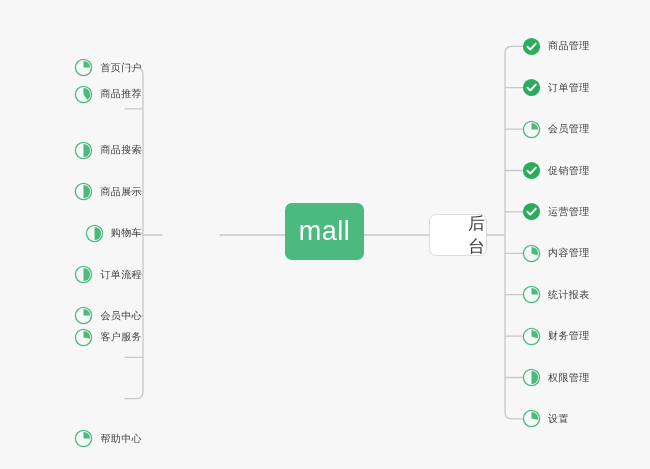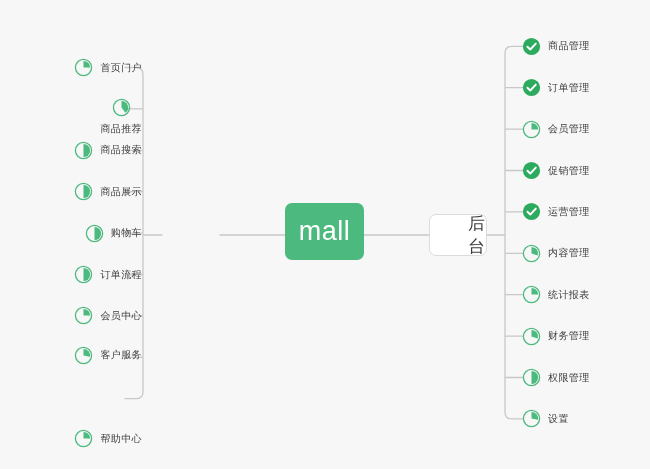--- a/index.html
+++ b/index.html
@@ -73,21 +73,21 @@
   <div id="left-rows">
       <div class="row left" style="top: 54.5px;">
         <span>
           <svg class="ico" viewBox="0 0 19 19" xmlns="http://www.w3.org/2000/svg">
       <circle cx="9.5" cy="9.5" r="8.1" fill="none" stroke="#4cba7f" stroke-width="1.3"></circle>
       <path d="M9.5,9.5 L9.5,2.9000000000000004 A6.6,6.6 0 0,1 16.1,9.5 Z" fill="#4cba7f"></path>
           </svg>
         </span>
         <span class="label">首页门户</span>
       </div>
-      <div class="row left" style="top: 108px; flex-direction: column;">
+      <div class="row left" style="top: 81px;">
         <span>
           <svg class="ico" viewBox="0 0 19 19" xmlns="http://www.w3.org/2000/svg">
       <circle cx="9.5" cy="9.5" r="8.1" fill="none" stroke="#4cba7f" stroke-width="1.3"></circle>
       <path d="M9.5,9.5 L9.5,2.9000000000000004 A6.6,6.6 0 0,1 13.379382665130324,14.839512162874652 Z" fill="#4cba7f"></path>
           </svg>
         </span>
         <span class="label">商品推荐</span>
       </div>
       <div class="row left" style="top: 137.3px;">
         <span>
@@ -127,21 +127,21 @@
       </div>
       <div class="row left" style="top: 302.9px;">
         <span>
           <svg class="ico" viewBox="0 0 19 19" xmlns="http://www.w3.org/2000/svg">
       <circle cx="9.5" cy="9.5" r="8.1" fill="none" stroke="#4cba7f" stroke-width="1.3"></circle>
       <path d="M9.5,9.5 L9.5,2.9000000000000004 A6.6,6.6 0 0,1 16.1,9.5 Z" fill="#4cba7f"></path>
           </svg>
         </span>
         <span class="label">会员中心</span>
       </div>
-      <div class="row left" style="top: 342px;">
+      <div class="row left" style="top: 324px;">
         <span>
           <svg class="ico" viewBox="0 0 19 19" xmlns="http://www.w3.org/2000/svg">
       <circle cx="9.5" cy="9.5" r="8.1" fill="none" stroke="#4cba7f" stroke-width="1.3"></circle>
       <path d="M9.5,9.5 L9.5,2.9000000000000004 A6.6,6.6 0 0,1 15.983095854809346,10.736716676265784 Z" fill="#4cba7f"></path>
           </svg>
         </span>
         <span class="label">客户服务</span>
       </div>
       <div class="row left" style="top: 385.7px; margin-top: 40px;">
         <span>

